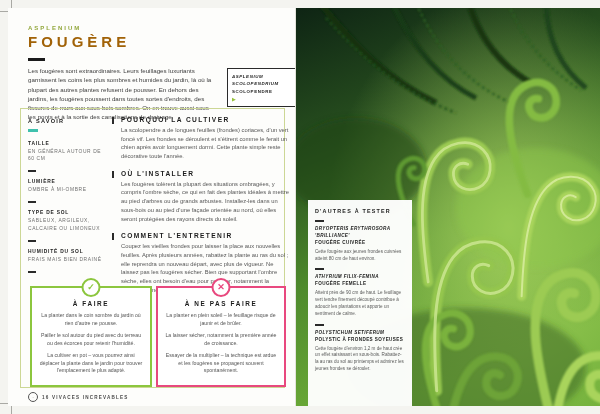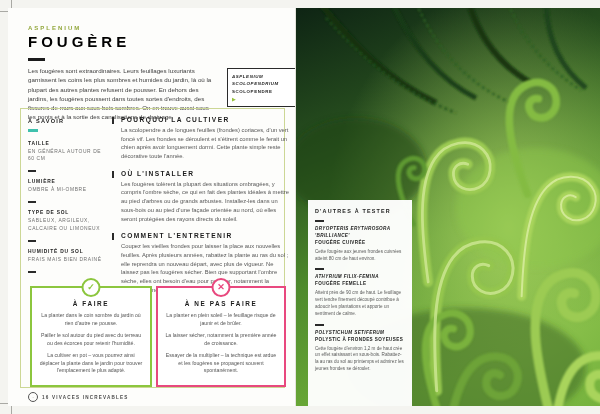--- a/index.html
+++ b/index.html
@@ -7,21 +7,21 @@
   .canvas{position:relative;width:600px;height:414px;}
 
   
   .crop{position:absolute;background:#a9a9a4;}
   .crop.h{height:1px;width:9px;}
   .crop.v{width:1px;height:9px;}
 
   
   .page-left{position:absolute;left:8px;top:8px;width:288px;height:398px;background:#fdfdfb;}
   .tag{position:absolute;left:20px;top:17px;font-size:6px;font-weight:bold;letter-spacing:2px;color:#93a83d;}
-  .title{position:absolute;left:20px;top:25px;font-size:15px;font-weight:bold;letter-spacing:4px;color:#000000;text-align:right;}
+  .title{position:absolute;left:20px;top:25px;font-size:15px;font-weight:bold;letter-spacing:4px;color:#a16207;text-align:right;}
   .title-dash{position:absolute;left:20px;top:50px;width:17px;height:2.5px;background:#1b1b1b;}
   .intro{position:absolute;left:20px;top:58px;width:190px;font-size:6.2px;line-height:1.5;color:#3c3c3c;}
 
   .species-box{position:absolute;left:219px;top:60px;width:62px;border:1px solid #2a2a2a;padding:4px 3px 3px 4px;background:#fff;}
   .species-box .latin{font-size:4.4px;font-weight:bold;font-style:italic;letter-spacing:.6px;color:#1b1b1b;line-height:1.7;}
   .species-box .common{font-size:4.4px;font-weight:bold;letter-spacing:.6px;color:#1b1b1b;line-height:1.7;}
   .species-box .arrow{font-size:5px;color:#97c23c;line-height:1.6;}
 
   .frame{position:absolute;left:12px;top:100px;width:263px;height:278px;border:1px solid #ccd795;}
 

